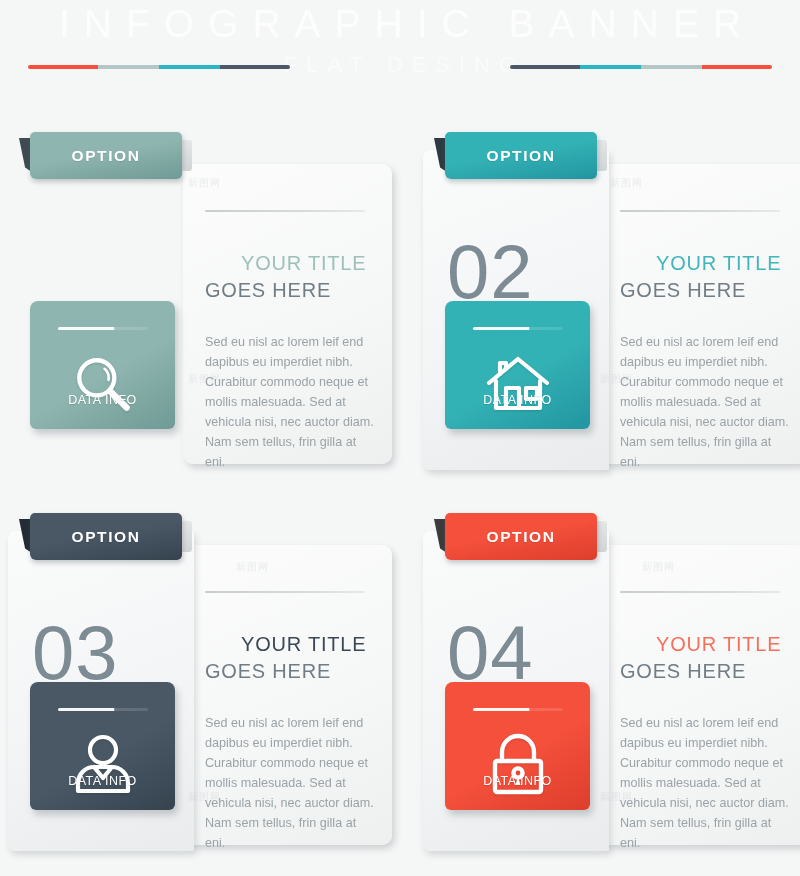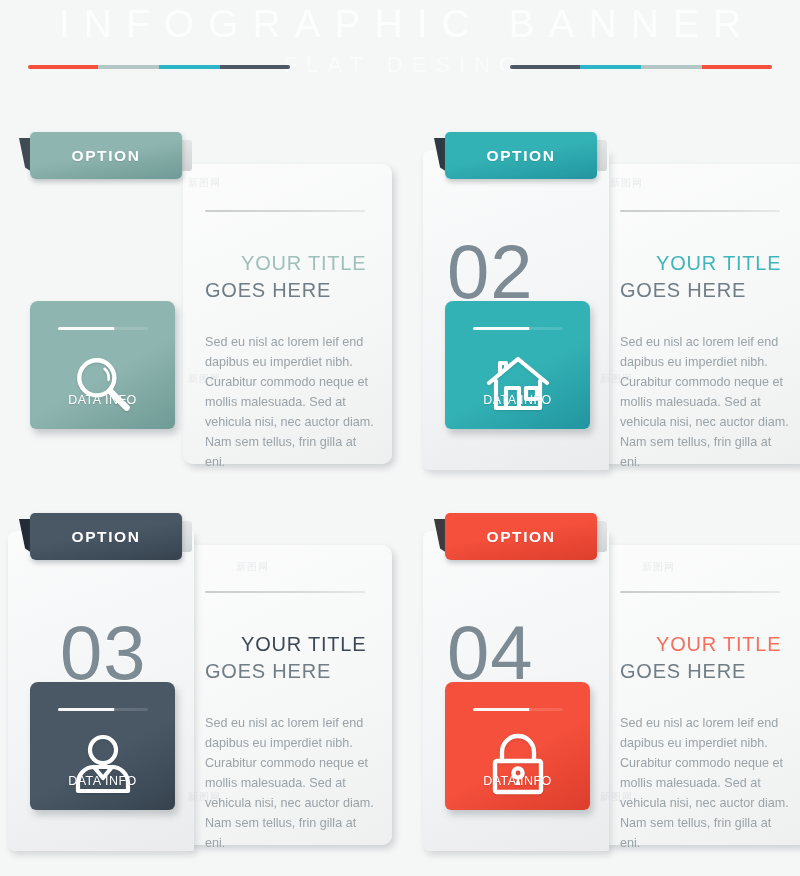--- a/index.html
+++ b/index.html
@@ -330,21 +330,21 @@
   </div>
     <div class="card c3">
     <div class="panel-right">
       <div class="panel-rule"></div>
       <div class="title-main" style="color: rgb(60, 72, 86);">YOUR TITLE</div>
       <div class="title-sub" style="color: rgb(112, 125, 133);">GOES HERE</div>
       <div class="body-text">Sed eu nisl ac lorem leif end dapibus eu imperdiet nibh. Curabitur commodo neque et mollis malesuada. Sed at vehicula nisi, nec auctor diam. Nam sem tellus, frin gilla at eni.</div>
     </div>
 
     <div class="panel-left">
-      <div class="number" style="color: rgb(125, 139, 148); margin-left: 28px;">03</div>
+      <div class="number" style="color: rgb(125, 139, 148);">03</div>
     </div>
 
     <div class="ribbon-tail" style="background: rgb(35, 44, 53);"></div>
     <div class="ribbon-tab"></div>
     <div class="ribbon" style="background: linear-gradient(170deg, rgb(74, 88, 102) 0%, rgb(74, 88, 102) 45%, rgb(54, 67, 79) 100%);">
       <span class="ribbon-label">OPTION</span>
     </div>
 
     <div class="tile" style="background: linear-gradient(150deg, rgb(74, 88, 102) 0%, rgb(74, 88, 102) 55%, rgb(54, 67, 79) 100%);">
       <div class="tile-rule"></div>

